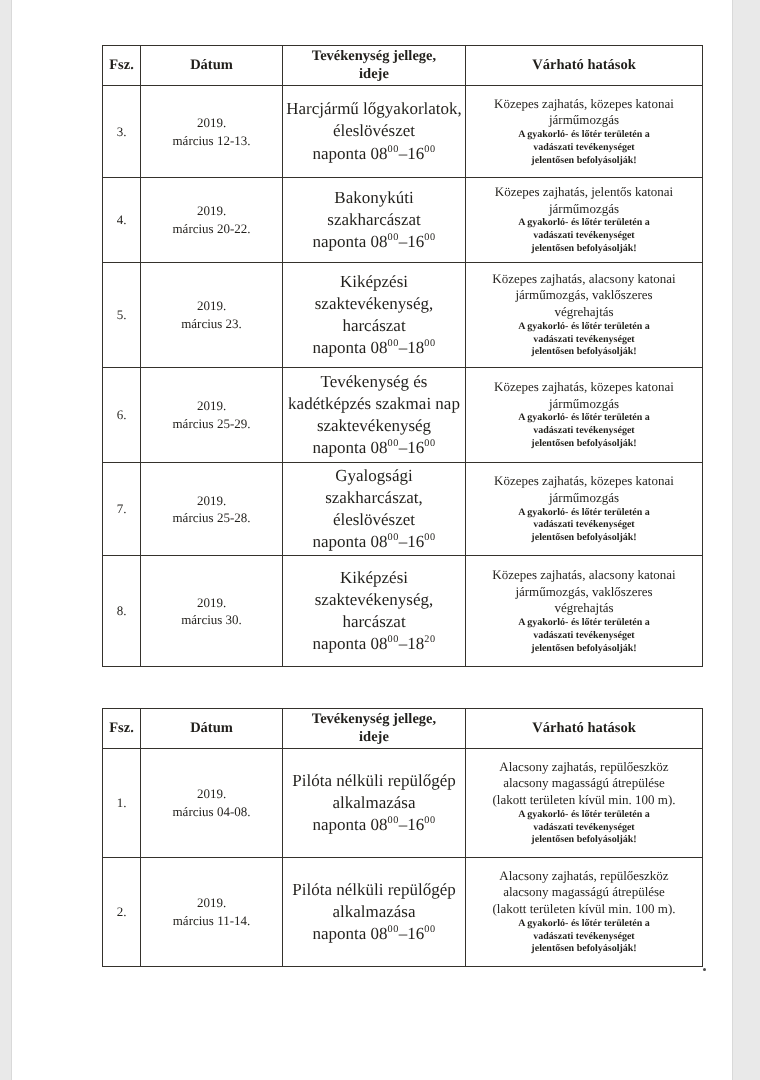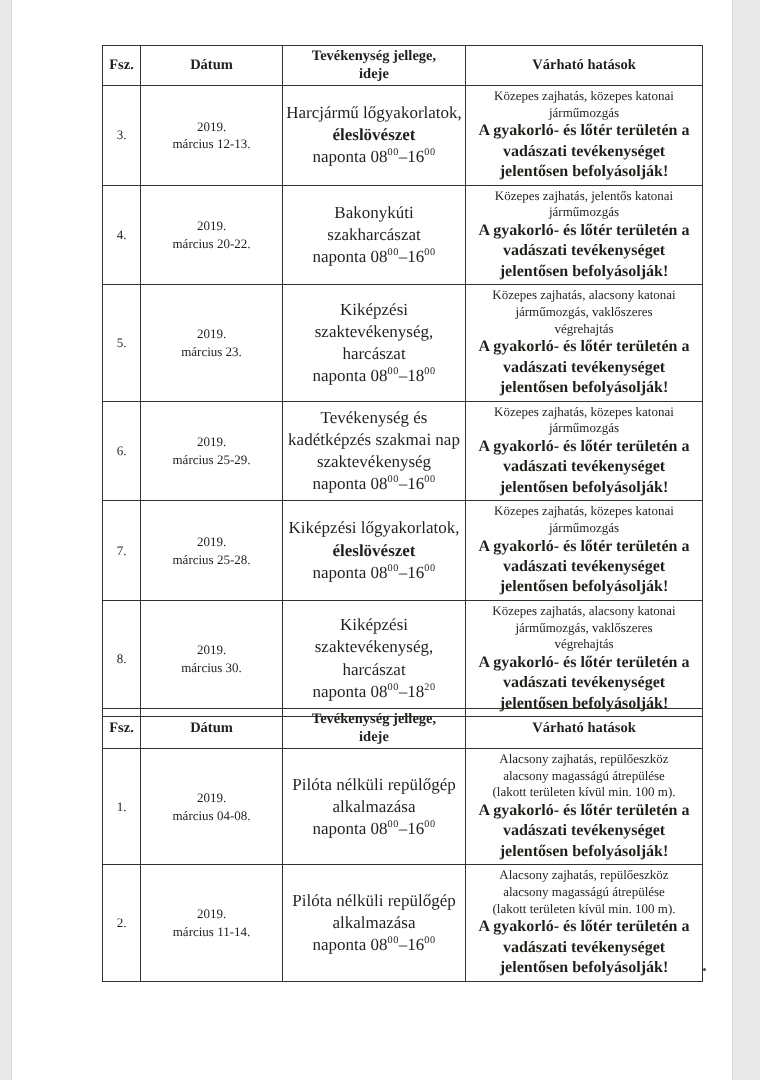--- a/index.html
+++ b/index.html
@@ -35,24 +35,24 @@
   .doc-table th{
     font-size:14.5px;
     font-weight:bold;
     white-space:pre-line;
     line-height:1.2;
   }
   .cell-fsz{ font-size:13px; }
   .cell-date{ font-size:13px; white-space:pre-line; line-height:1.35; }
   .cell-activity{ font-size:17px; line-height:1.3; }
   .cell-activity .line{ display:block; }
-  .cell-activity .line.bold{ font-weight:bold; }
+  .cell-activity .line.bold{ font-weight:normal; }
   .cell-effects{ font-size:13px; line-height:1.28; }
   .cell-effects .fx-normal{ white-space:pre-line; }
-  .cell-effects .fx-bold{ white-space:pre-line; font-weight:bold; font-size:16px; }
+  .cell-effects .fx-bold{ white-space:pre-line; font-weight:bold; font-size:10px; }
 
   sup{ font-size:0.60em; line-height:0; vertical-align:super; letter-spacing:0.5px; }
 
   .section-heading{
     position:absolute;
     left:68px; top:676px;
     font-size:15px;
     white-space:nowrap;
   }
   .section-heading .hl{
@@ -139,21 +139,21 @@
           </td>
           <td class="cell-effects">
             <div class="fx-normal">Közepes zajhatás, közepes katonai<br>járműmozgás</div>
             <div class="fx-bold">A gyakorló- és lőtér területén a<br>vadászati tevékenységet<br>jelentősen befolyásolják!</div>
           </td>
         </tr>
         <tr style="height: 90px;">
           <td class="cell-fsz">7.</td>
           <td class="cell-date">2019.<br>március 25-28.</td>
           <td class="cell-activity">
-            <span class="line">Kiképzési lőgyakorlatok,</span>
+            <span class="line">Gyalogsági szakharcászat,</span>
             <span class="line bold">éleslövészet</span>
             <span class="line">naponta 08<sup>00</sup>–16<sup>00</sup></span>
           </td>
           <td class="cell-effects">
             <div class="fx-normal">Közepes zajhatás, közepes katonai<br>járműmozgás</div>
             <div class="fx-bold">A gyakorló- és lőtér területén a<br>vadászati tevékenységet<br>jelentősen befolyásolják!</div>
           </td>
         </tr>
         <tr style="height: 111px;">
           <td class="cell-fsz">8.</td>

